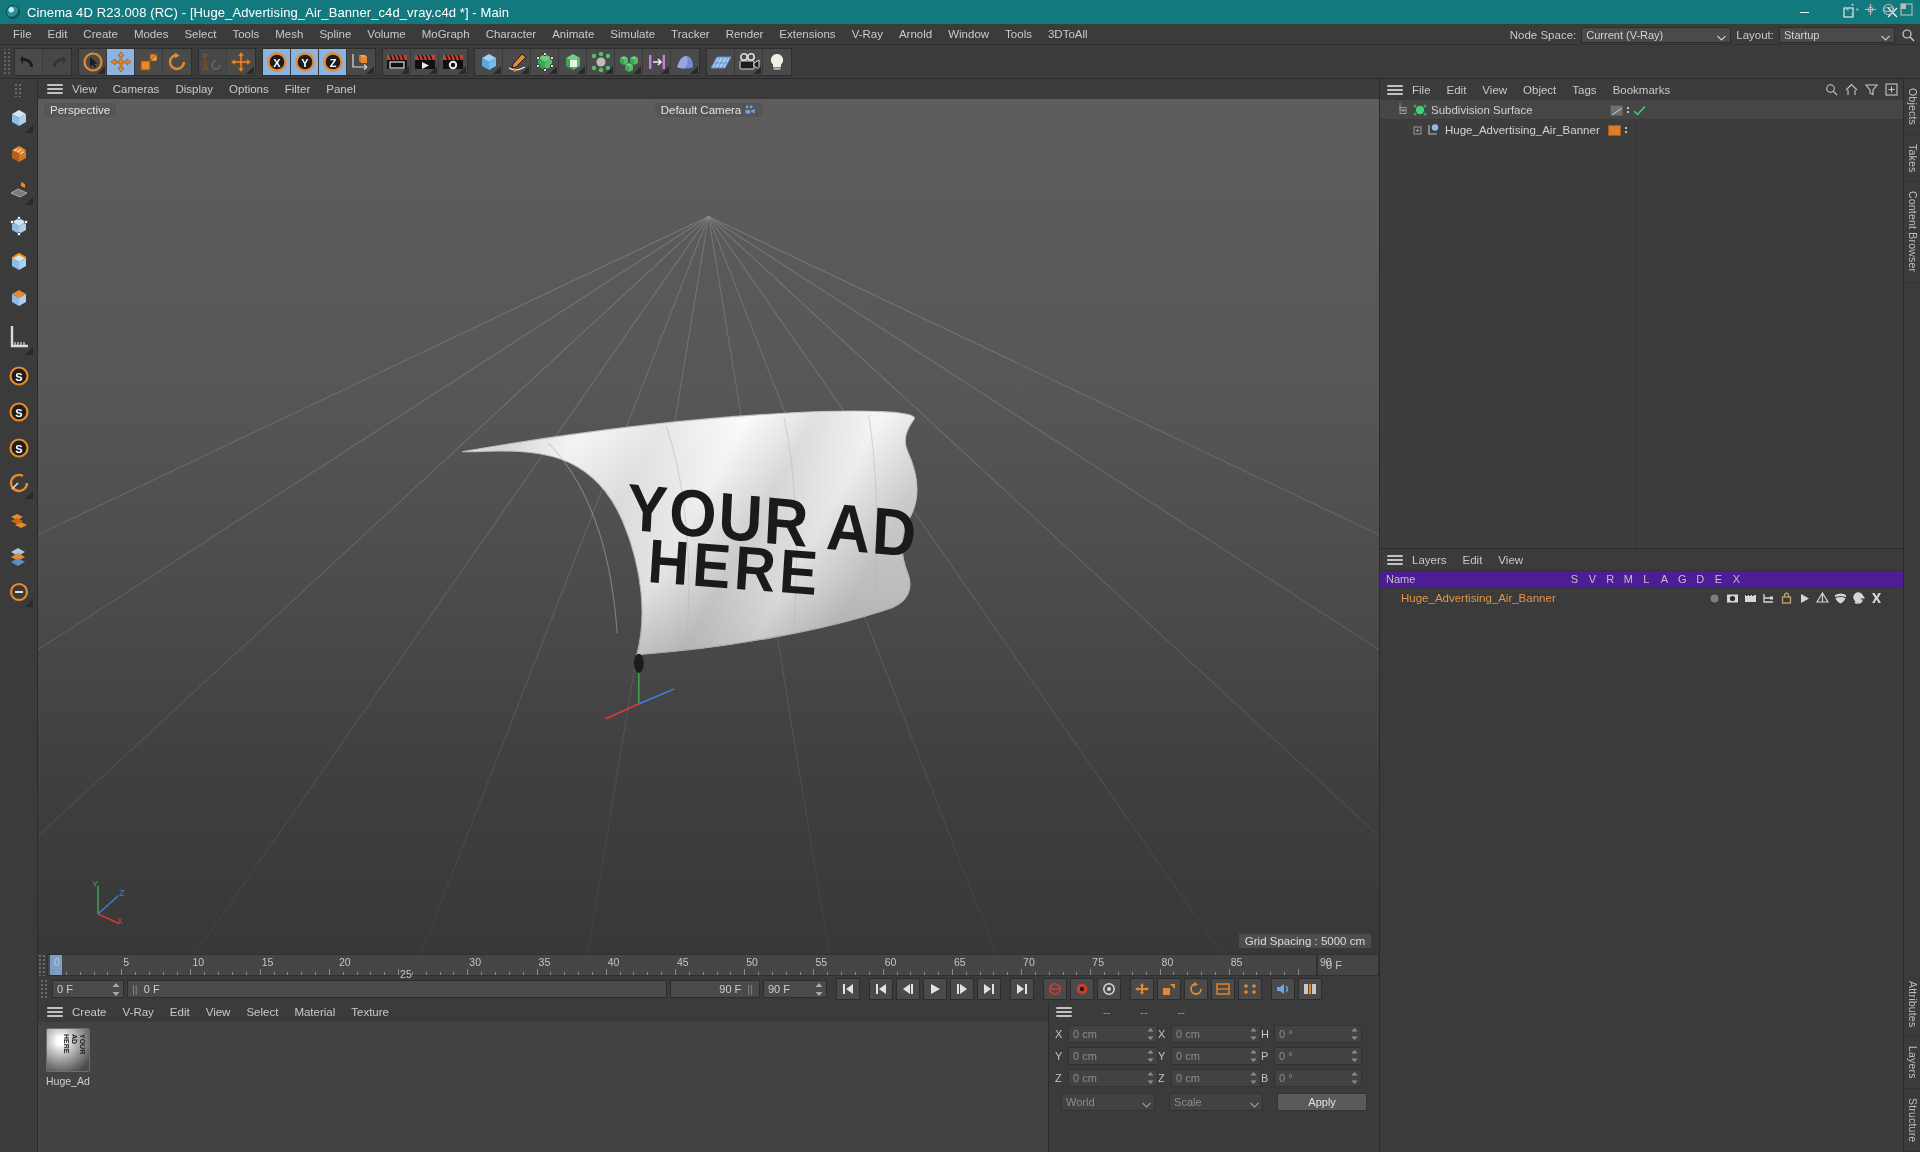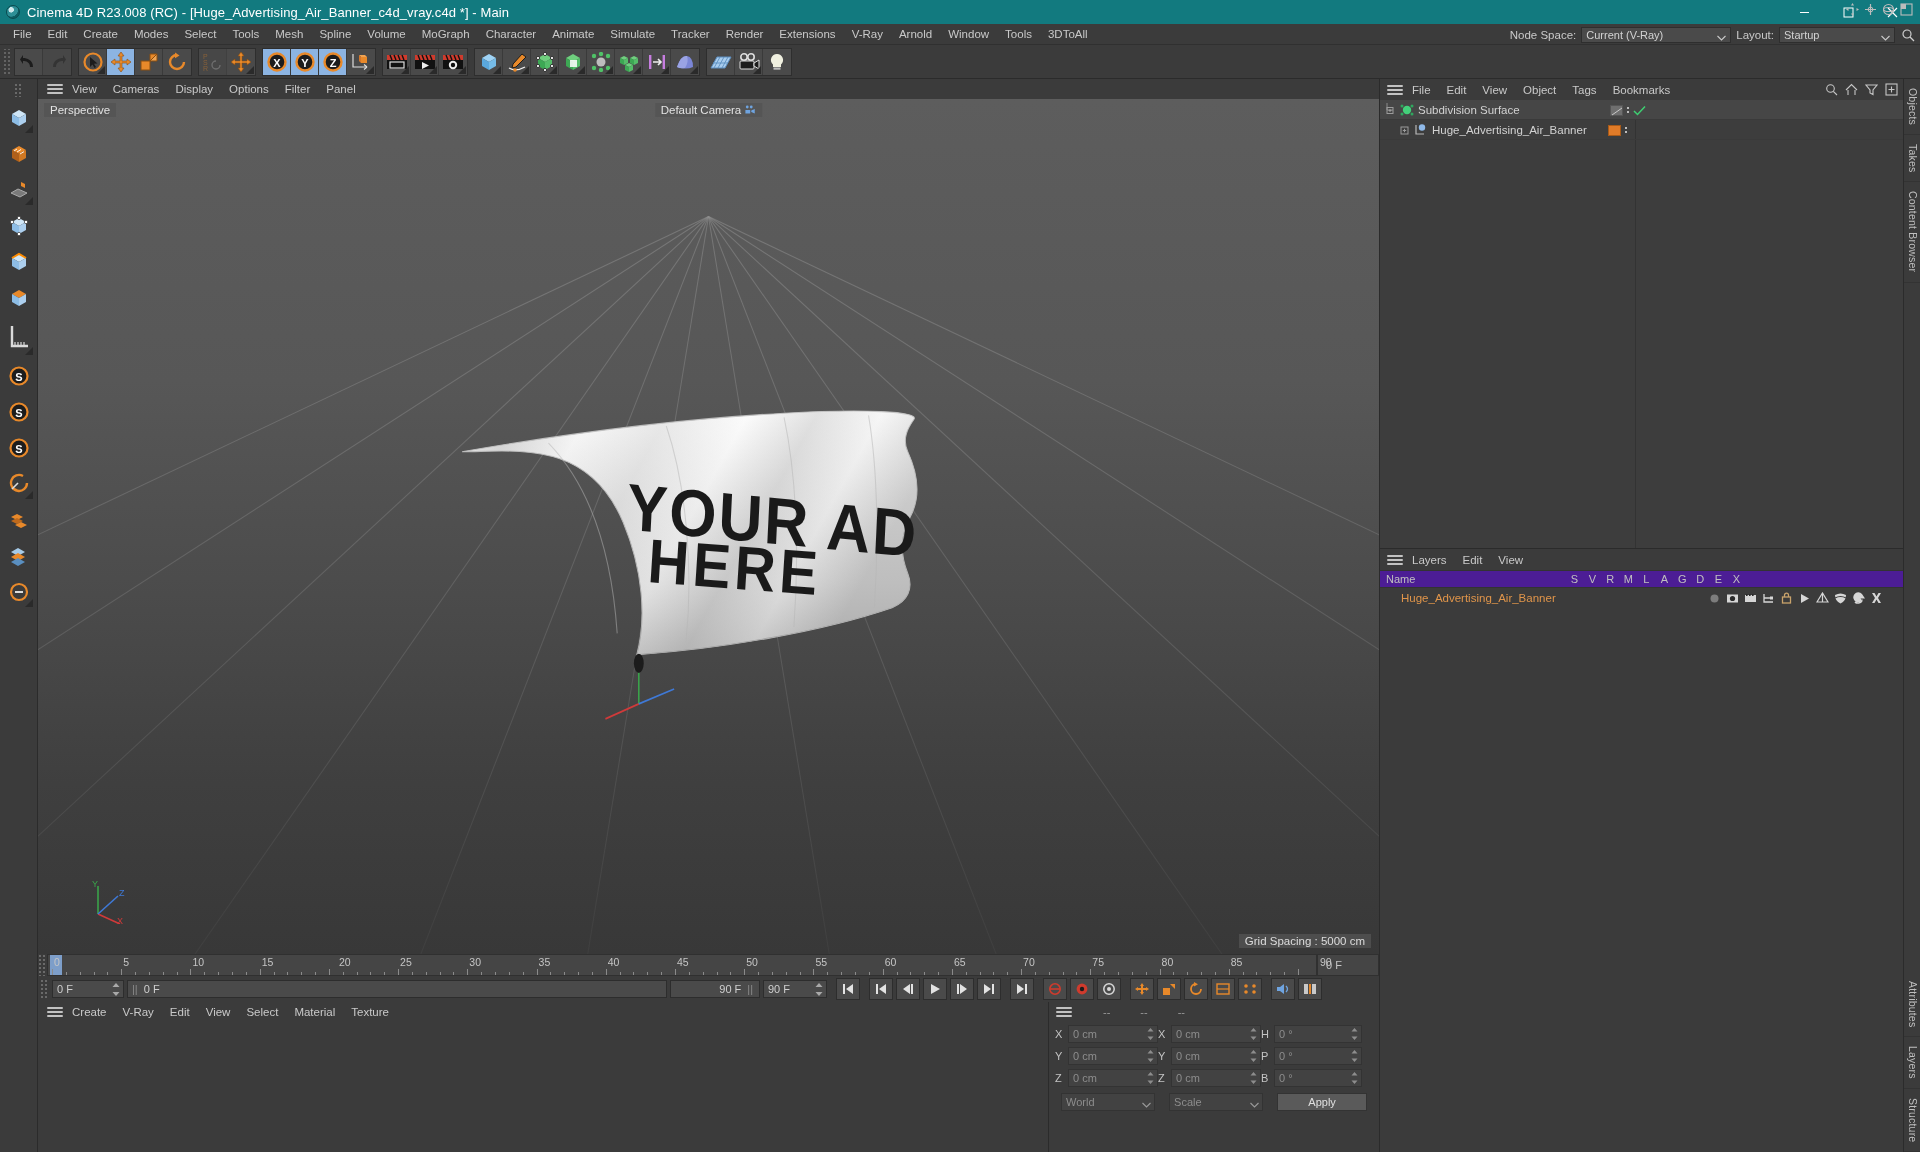--- a/index.html
+++ b/index.html
@@ -120,21 +120,21 @@
   .applybtn{ height:18px; background:#5a5a5a; border:1px solid #333; font-size:11px; color:#e0e0e0;
       display:flex;align-items:center;justify-content:center;}
 
   
   .ompane { height:470px; background:#3b3b3b; display:flex; flex-direction:column; border-bottom:1px solid #2b2b2b;}
   .ommenu{height:21px; display:flex; align-items:center; padding-left:6px; position:relative;}
   .ommenu .mi{font-size:11.5px;color:#c9c9c9;padding:0 8px;}
   .ommenu .icons{position:absolute;right:4px;top:2px;display:flex;gap:4px;}
   .omicon{width:16px;height:16px;display:flex;align-items:center;justify-content:center;}
   .omlist { flex:1 1 auto; background:#3d3d3d; position:relative; }
-  .omrow { height:20px; display:flex; align-items:center; font-size:11.5px; color:#d2d2d2; padding-left:4px;
+  .omrow { height:20px; display:flex; align-items:center; font-size:11.5px; color:#d2d2d2; padding-left:17px;
       border-bottom:1px solid #3a3a3a; position:relative;}
   .omrow.r0{background:#464646;}
   .omcols{position:absolute; left:230px; top:0; height:20px; display:flex; align-items:center; gap:4px;}
   .omswatch{width:13px;height:11px;}
   .dots{display:flex;flex-direction:column;gap:2px;}
   .dots i{width:2px;height:2px;background:#bdbdbd;display:block;}
   .omsplit{position:absolute;left:255px;top:0;bottom:0;width:1px;background:#333;}
 
   .lpane { flex:1 1 auto; background:#3b3b3b; display:flex; flex-direction:column;}
   .lmenu{height:21px;display:flex;align-items:center;padding-left:6px;}
@@ -721,21 +721,21 @@
 
     <div class="timeline">
       <div class="tlgrip"></div>
       <div class="tlruler" id="tlruler">
         <div class="playhead" style="left:2px"></div>
       <div class="lab" style="left: 6px;">0</div>
           <div class="lab" style="left: 75.2222px;">5</div>
           <div class="lab" style="left: 144.444px;">10</div>
           <div class="lab" style="left: 213.667px;">15</div>
           <div class="lab" style="left: 291px;">20</div>
-          <div class="lab" style="left: 352.111px;">25</div>
+          <div class="lab" style="left: 352.111px; margin-top: 12px;">25</div>
           <div class="lab" style="left: 421.333px;">30</div>
           <div class="lab" style="left: 490.556px;">35</div>
           <div class="lab" style="left: 559.778px;">40</div>
           <div class="lab" style="left: 629px;">45</div>
           <div class="lab" style="left: 698.222px;">50</div>
           <div class="lab" style="left: 767.444px;">55</div>
           <div class="lab" style="left: 836.667px;">60</div>
           <div class="lab" style="left: 905.889px;">65</div>
           <div class="lab" style="left: 975.111px;">70</div>
           <div class="lab" style="left: 1044.33px;">75</div>
@@ -979,20 +979,28 @@
               <i></i>
             </div>
           <div class="mi">Create</div>
           <div class="mi">V-Ray</div>
           <div class="mi">Edit</div>
           <div class="mi">View</div>
           <div class="mi">Select</div>
           <div class="mi">Material</div>
           <div class="mi">Texture</div>
         </div>
+        <div class="matbody">
+          <div class="matchip">
+            <div class="matsphere">
+              <div class="ink">YOUR AD HERE</div>
+            </div>
+            <div class="matlabel">Huge_Ad</div>
+          </div>
+        </div>
       </div>
 
       <div class="coordpane">
         <div class="coordhdr">
           <div class="hamb">
               <i></i>
               <i></i>
               <i></i>
             </div>
           <span>--</span>

